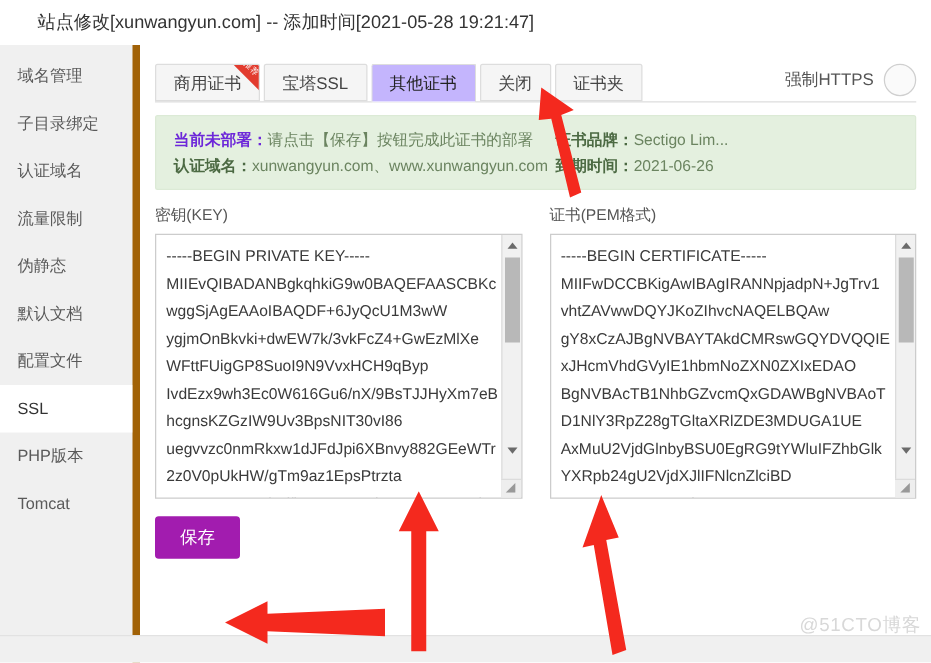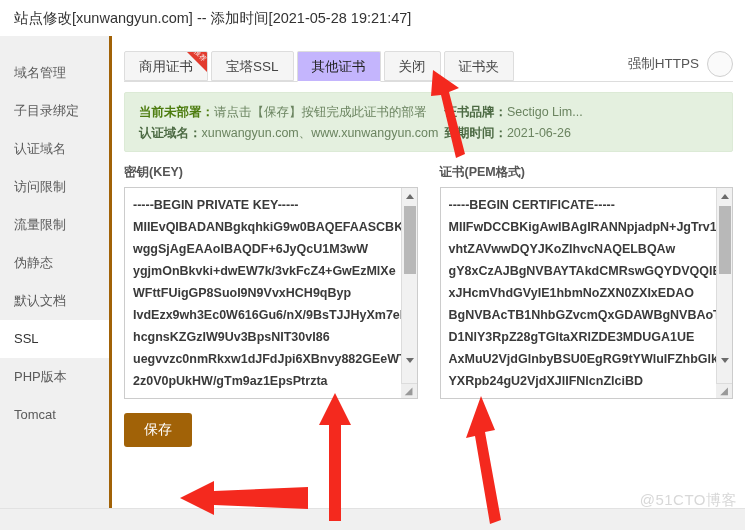--- a/index.html
+++ b/index.html
@@ -12,21 +12,21 @@
     font-size: 13px;
     color: #333;
     overflow: hidden;
     position: relative;
   }
 
   
   #dialog-title {
     height: 36px;
     line-height: 36px;
-    padding-left: 14px;
+    padding-left: 30px;
     font-size: 14.5px;
     color: #333;
     background: #fff;
     white-space: nowrap;
   }
 
   
   #dialog-body {
     position: absolute;
     top: 36px;
@@ -34,23 +34,23 @@
     right: 0;
     bottom: 0;
     display: flex;
     background: #fff;
   }
 
   
   #sidebar {
     width: 112px;
     background: #f0f0f0;
-    border-right: 3px solid #a16207;
+    border-right: 6px solid #a16207;
     flex: none;
-    padding-top: 18px;
+    padding-top: 6px;
     overflow: hidden;
   }
   .side-item {
     height: 38px;
     line-height: 38px;
     padding-left: 14px;
     font-size: 13px;
     color: #5a5a5a;
     cursor: pointer;
     white-space: nowrap;
@@ -151,29 +151,28 @@
   }
   .info-col { flex: 1; }
   .info-col.right { flex: 0 0 300px; padding-left: 6px; }
   .info-row {
     height: 21px;
     line-height: 21px;
     font-size: 12.5px;
     white-space: nowrap;
   }
   .lbl-bold { font-weight: bold; color: #4c6a43; }
-  .lbl-red { font-weight: bold; color: #4d7c0f; }
+  .lbl-red { font-weight: bold; color: #6d28d9; }
   .val { color: #6b8460; }
 
   
   #editors {
     display: flex;
     margin-top: 12px;
     gap: 22px;
-    font-weight: bold;
   }
   .editor { flex: 1; min-width: 0; }
   .editor-label {
     font-size: 12.5px;
     color: #555;
     margin-bottom: 6px;
     white-space: nowrap;
   }
   .ta-wrap {
     position: relative;
@@ -230,21 +229,21 @@
     color: #999;
     font-size: 10px;
     line-height: 14px;
     text-align: center;
   }
 
   
   #save-row { margin-top: 14px; }
   #save-button {
     display: inline-block;
-    background: #a16207;
+    background: #a21caf;
     color: #fff;
     font-size: 14px;
     padding: 8px 20px;
     border: none;
     border-radius: 3px;
     cursor: pointer;
     font-family: inherit;
     text-align: right;
   }
 
@@ -277,24 +276,24 @@
 <body>
 
 <div id="dialog-title">站点修改[xunwangyun.com] -- 添加时间[2021-05-28 19:21:47]</div>
 
 <div id="dialog-body">
 
   <div id="sidebar">
       <div class="side-item"><span>域名管理</span></div>
       <div class="side-item"><span>子目录绑定</span></div>
       <div class="side-item"><span>认证域名</span></div>
-      <div class="side-item"><span>访问限制</span></div>
       <div class="side-item"><span>流量限制</span></div>
       <div class="side-item"><span>伪静态</span></div>
       <div class="side-item"><span>默认文档</span></div>
+      <div class="side-item"><span>配置文件</span></div>
       <div class="side-item active"><span>SSL</span></div>
       <div class="side-item"><span>PHP版本</span></div>
       <div class="side-item"><span>Tomcat</span></div>
     </div>
 
   <div id="main">
 
     <div id="tabbar">
       <div id="tabs-holder" style="display:flex;align-items:flex-end;">
           <div class="tab"><span>商用证书</span><span class="tab-ribbon">推荐</span></div>

